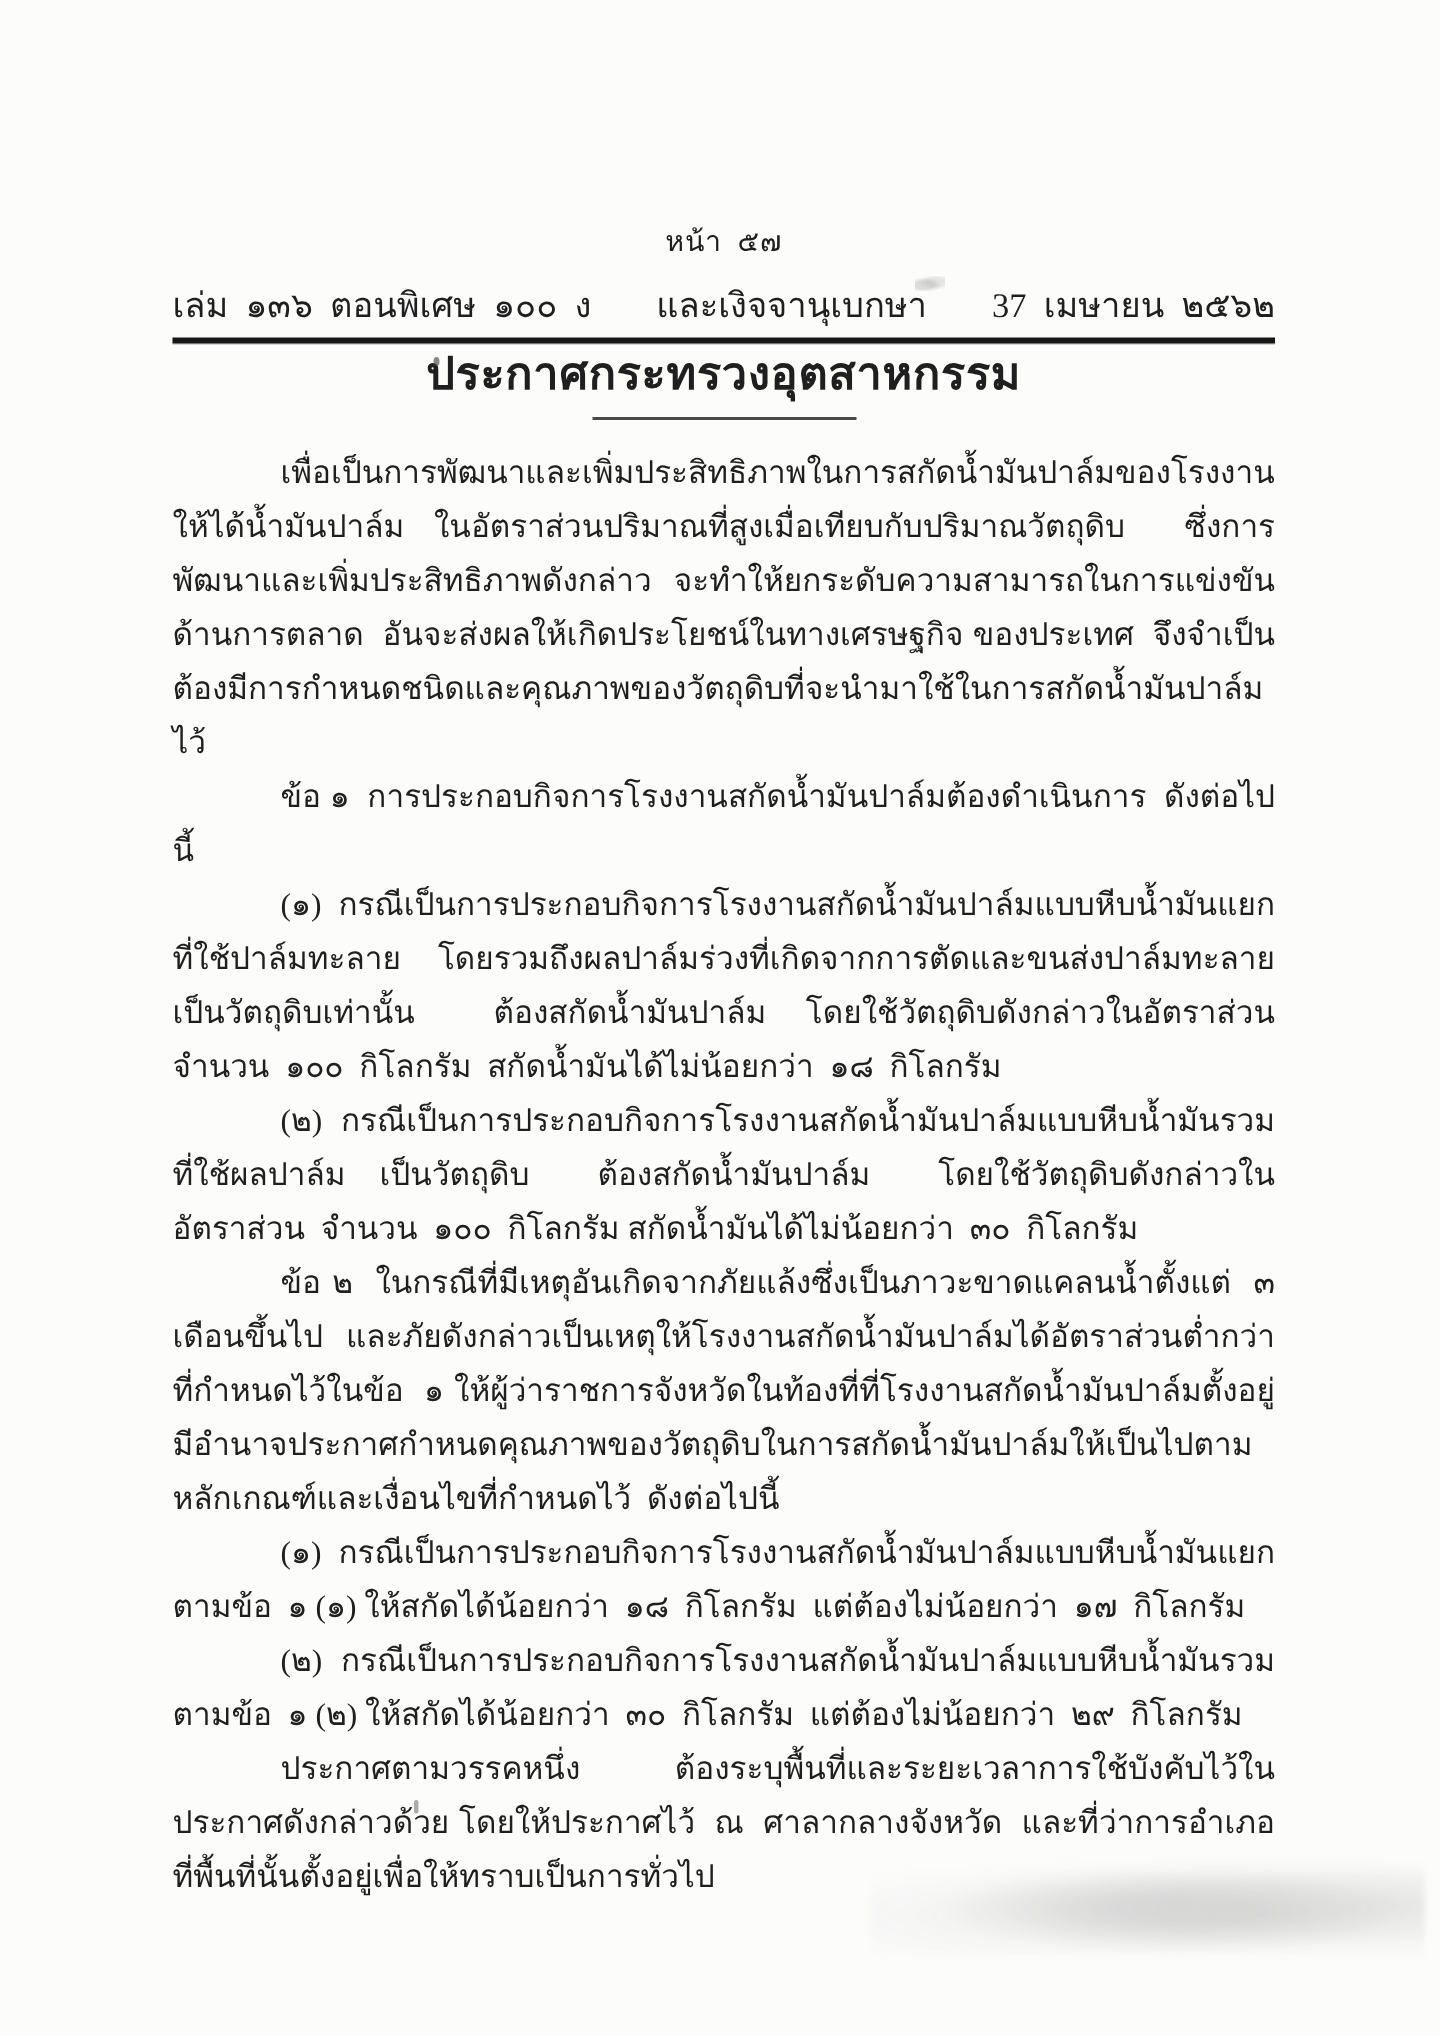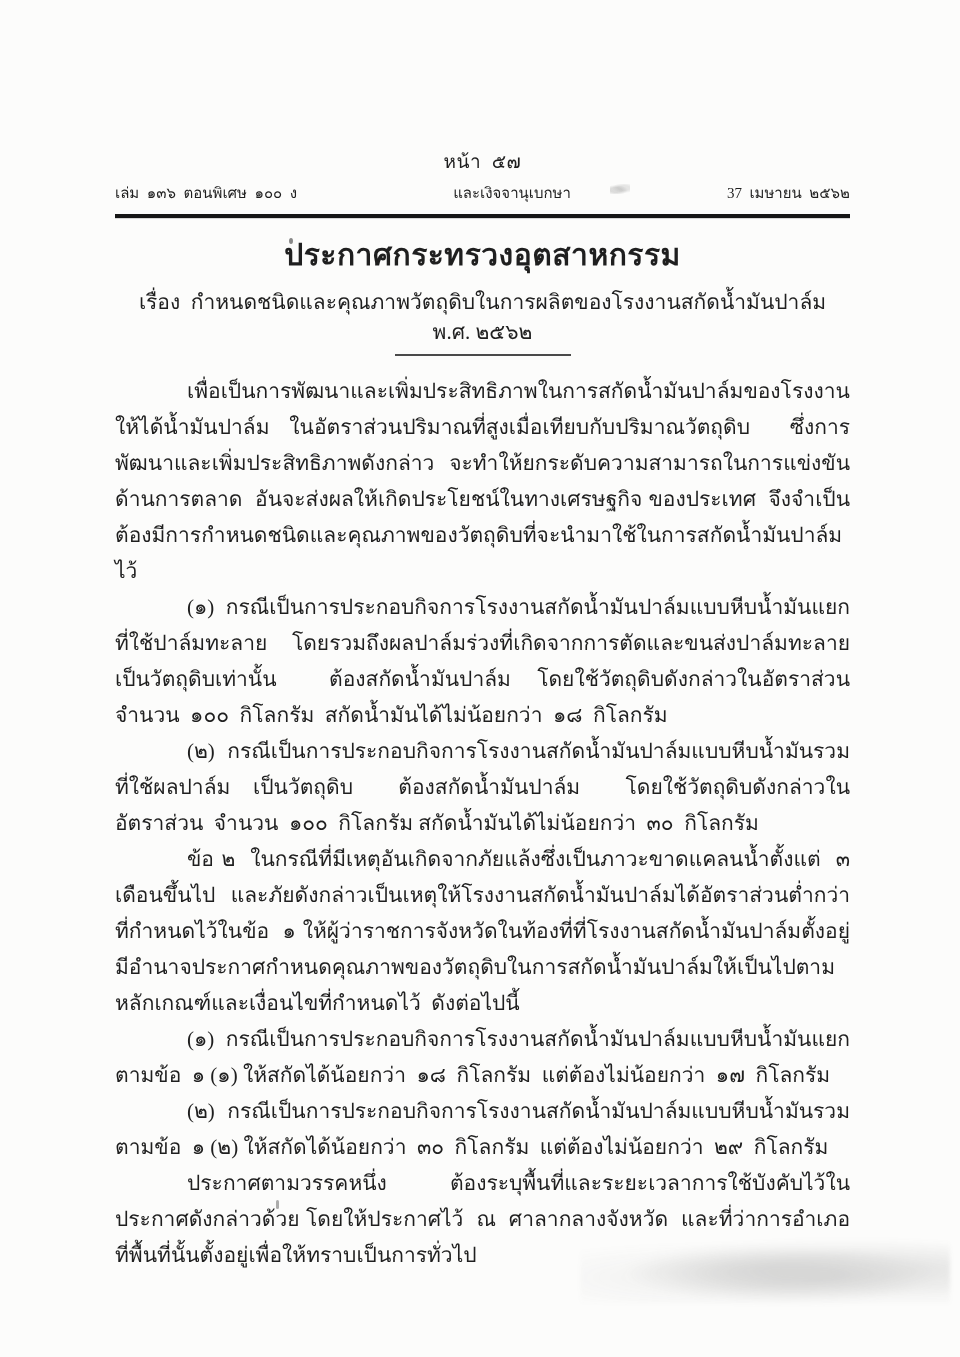--- a/index.html
+++ b/index.html
@@ -28,38 +28,37 @@
     text-align:center;
     font-size:19px;
     line-height:24px;
     white-space:pre-wrap;
     letter-spacing:.5px;
   }
   .masthead-row{
     display:flex;
     justify-content:space-between;
     align-items:flex-start;
-    margin-top:7px;
-    font-size:15px;
+    margin-top:18px;
+    font-size:23px;
     line-height:24px;
   }
   .masthead-row span{white-space:pre;}
   .rule{
     height:4px;
     background:var(--rule);
     margin-top:9px;
     box-shadow:0 1px 0 rgba(0,0,0,.15);
   }
   .doc-title{
     text-align:center;
     font-size:30px;
     line-height:42px;
     font-weight:bold;
     letter-spacing:.5px;
-    margin-top:16px;
   }
   .doc-subject{
     text-align:center;
     font-size:21px;
     line-height:30px;
     margin-top:11px;
     white-space:pre-wrap;
   }
   .subject-rule{
     width:176px;
@@ -120,26 +119,26 @@
         <span>เล่ม  ๑๓๖  ตอนพิเศษ  ๑๐๐  ง</span>
         <span>และเงิจจานุเบกษา</span>
         <span>37  เมษายน  ๒๕๖๒</span>
       </div>
 
       <div class="rule"></div>
     </header>
 
     <h1 class="doc-title">ประกาศกระทรวงอุตสาหกรรม</h1>
 
-    <div class="doc-subject">เรื่อง  กำหนดชนิดและคุณภาพวัตถุดิบในการผลิตของโรงงานสกัดน้ำมันปาล์ม  พ.ศ. ๒๕๖๒</div>
 
     <div class="subject-rule"></div>
 
     <main class="body-text">
       <p>เพื่อเป็นการพัฒนาและเพิ่มประสิทธิภาพในการสกัดน้ำมันปาล์มของโรงงานให้ได้น้ำมันปาล์ม ในอัตราส่วนปริมาณที่สูงเมื่อเทียบกับปริมาณวัตถุดิบ  ซึ่งการพัฒนาและเพิ่มประสิทธิภาพดังกล่าว จะทำให้ยกระดับความสามารถในการแข่งขันด้านการตลาด  อันจะส่งผลให้เกิดประโยชน์ในทางเศรษฐกิจ ของประเทศ  จึงจำเป็นต้องมีการกำหนดชนิดและคุณภาพของวัตถุดิบที่จะนำมาใช้ในการสกัดน้ำมันปาล์มไว้</p>
+      <p>ข้อ ๑  การประกอบกิจการโรงงานสกัดน้ำมันปาล์มต้องดำเนินการ  ดังต่อไปนี้</p>
       <p>(๑)  กรณีเป็นการประกอบกิจการโรงงานสกัดน้ำมันปาล์มแบบหีบน้ำมันแยกที่ใช้ปาล์มทะลาย โดยรวมถึงผลปาล์มร่วงที่เกิดจากการตัดและขนส่งปาล์มทะลาย  เป็นวัตถุดิบเท่านั้น  ต้องสกัดน้ำมันปาล์ม โดยใช้วัตถุดิบดังกล่าวในอัตราส่วน  จำนวน  ๑๐๐  กิโลกรัม  สกัดน้ำมันได้ไม่น้อยกว่า  ๑๘  กิโลกรัม</p>
       <p>(๒)  กรณีเป็นการประกอบกิจการโรงงานสกัดน้ำมันปาล์มแบบหีบน้ำมันรวมที่ใช้ผลปาล์ม เป็นวัตถุดิบ  ต้องสกัดน้ำมันปาล์ม  โดยใช้วัตถุดิบดังกล่าวในอัตราส่วน  จำนวน  ๑๐๐  กิโลกรัม สกัดน้ำมันได้ไม่น้อยกว่า  ๓๐  กิโลกรัม</p>
       <p>ข้อ ๒  ในกรณีที่มีเหตุอันเกิดจากภัยแล้งซึ่งเป็นภาวะขาดแคลนน้ำตั้งแต่  ๓  เดือนขึ้นไป และภัยดังกล่าวเป็นเหตุให้โรงงานสกัดน้ำมันปาล์มได้อัตราส่วนต่ำกว่าที่กำหนดไว้ในข้อ  ๑ ให้ผู้ว่าราชการจังหวัดในท้องที่ที่โรงงานสกัดน้ำมันปาล์มตั้งอยู่มีอำนาจประกาศกำหนดคุณภาพของวัตถุดิบในการสกัดน้ำมันปาล์มให้เป็นไปตามหลักเกณฑ์และเงื่อนไขที่กำหนดไว้  ดังต่อไปนี้</p>
       <p>(๑)  กรณีเป็นการประกอบกิจการโรงงานสกัดน้ำมันปาล์มแบบหีบน้ำมันแยกตามข้อ  ๑ (๑) ให้สกัดได้น้อยกว่า  ๑๘  กิโลกรัม  แต่ต้องไม่น้อยกว่า  ๑๗  กิโลกรัม</p>
       <p>(๒)  กรณีเป็นการประกอบกิจการโรงงานสกัดน้ำมันปาล์มแบบหีบน้ำมันรวมตามข้อ  ๑ (๒) ให้สกัดได้น้อยกว่า  ๓๐  กิโลกรัม  แต่ต้องไม่น้อยกว่า  ๒๙  กิโลกรัม</p>
       <p>ประกาศตามวรรคหนึ่ง  ต้องระบุพื้นที่และระยะเวลาการใช้บังคับไว้ในประกาศดังกล่าวด้วย โดยให้ประกาศไว้  ณ  ศาลากลางจังหวัด  และที่ว่าการอำเภอที่พื้นที่นั้นตั้งอยู่เพื่อให้ทราบเป็นการทั่วไป</p>
     </main>
 
   </div>
 

